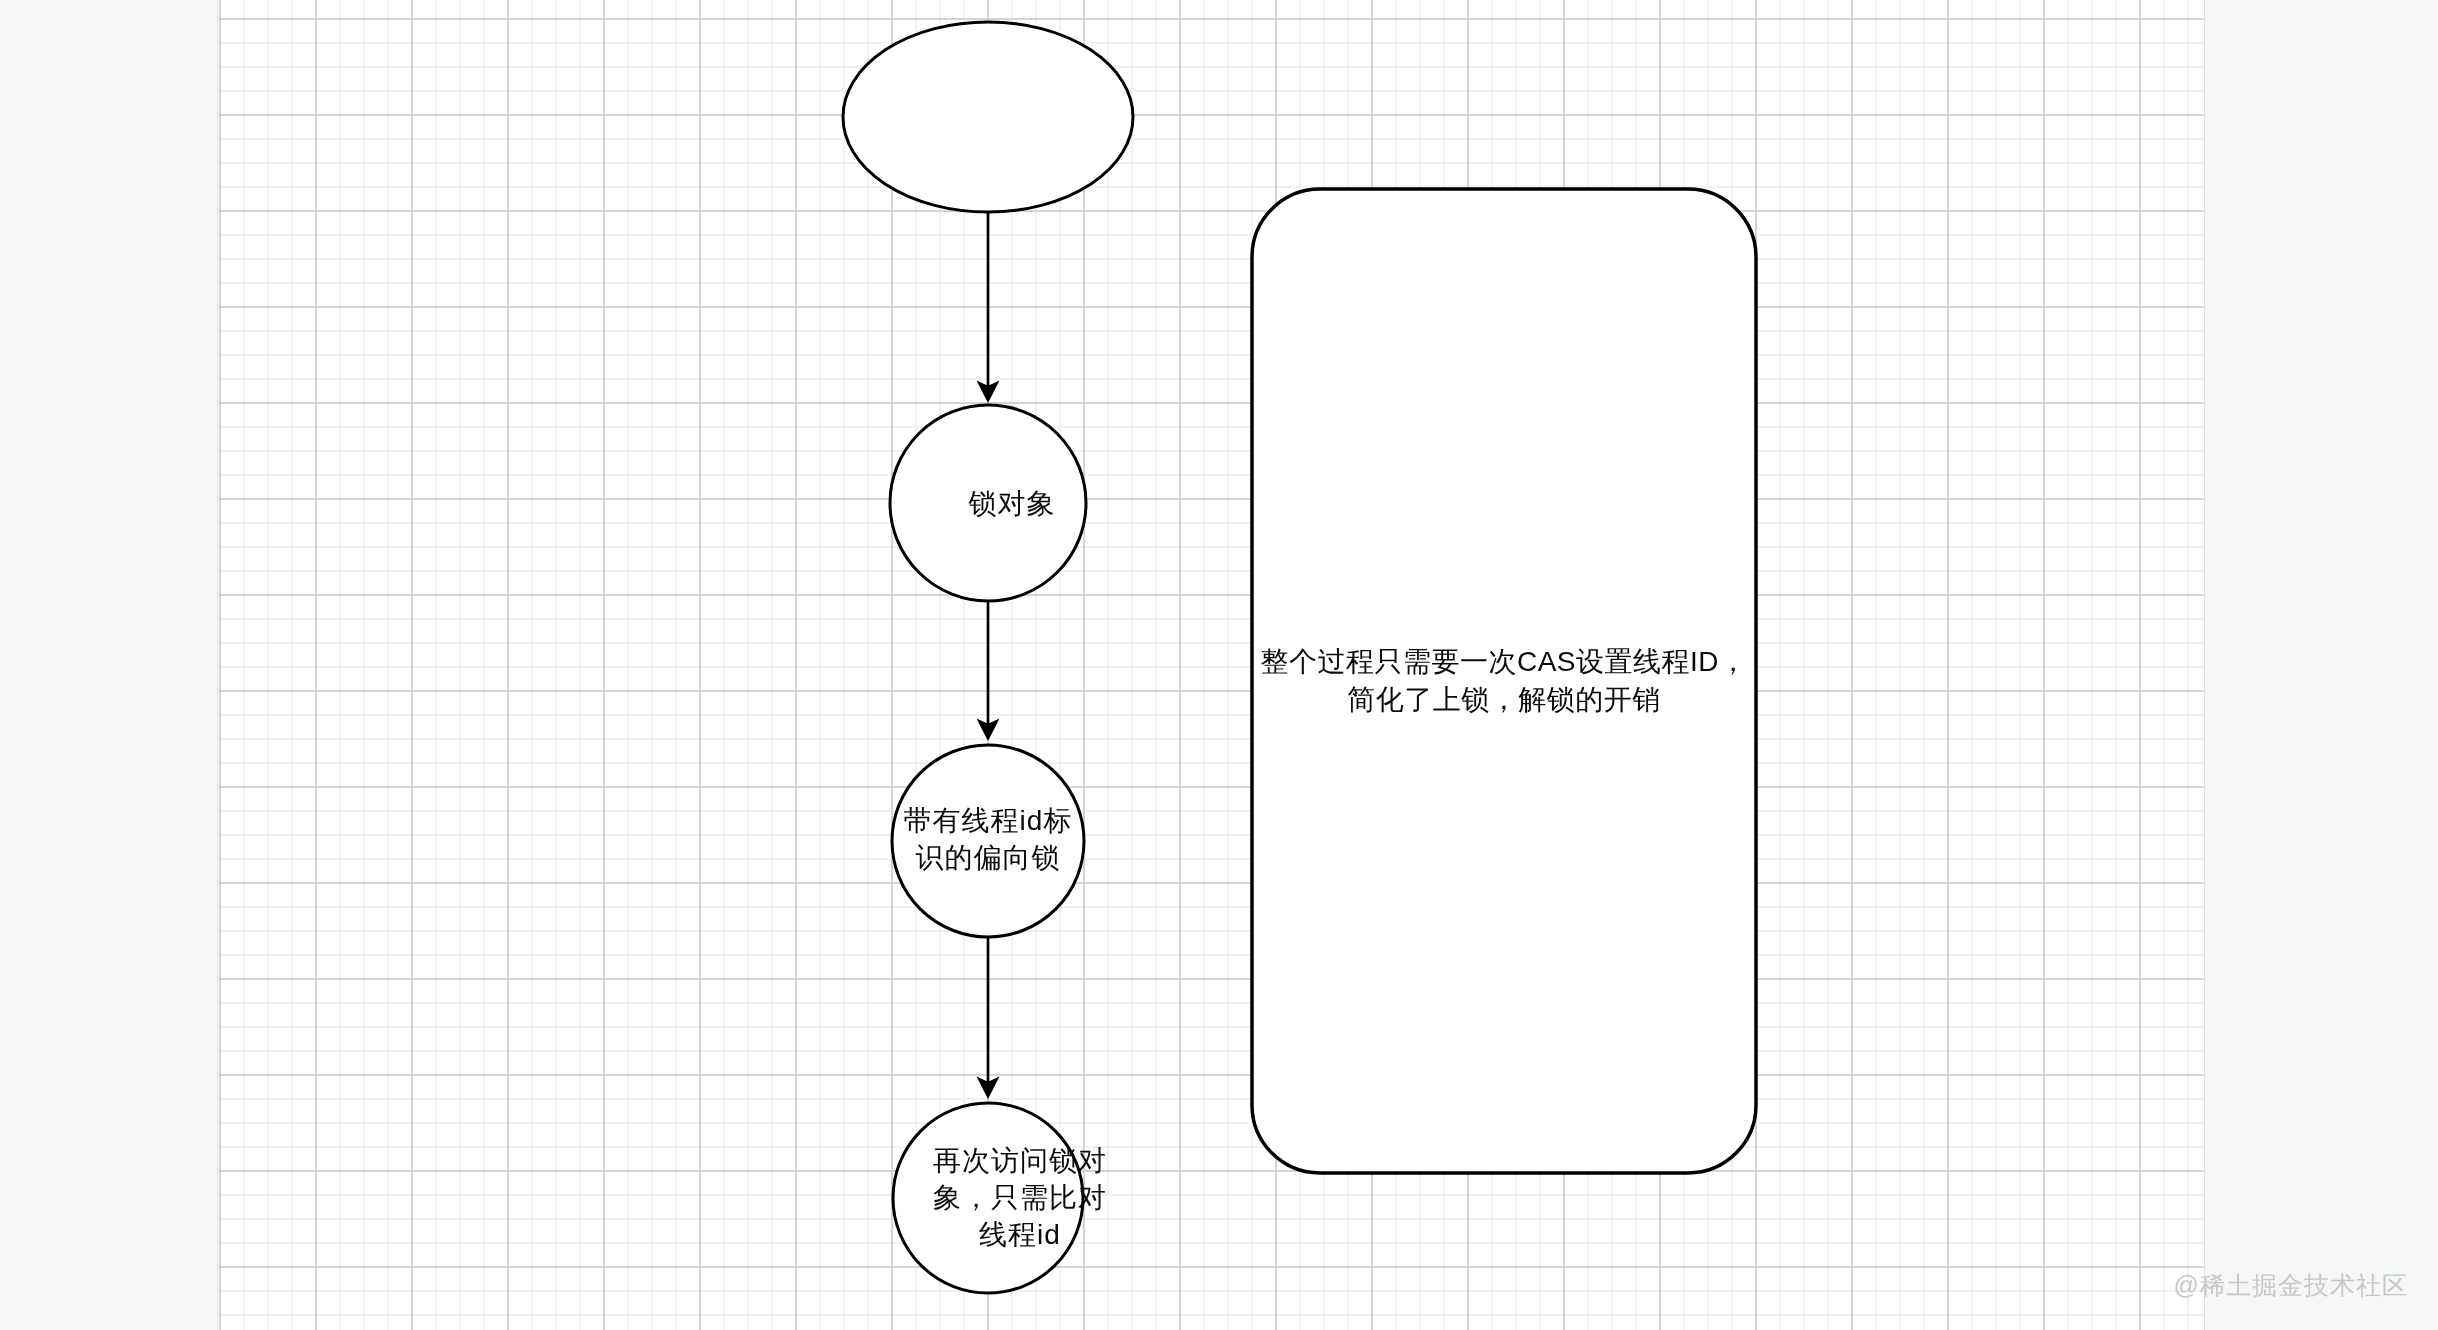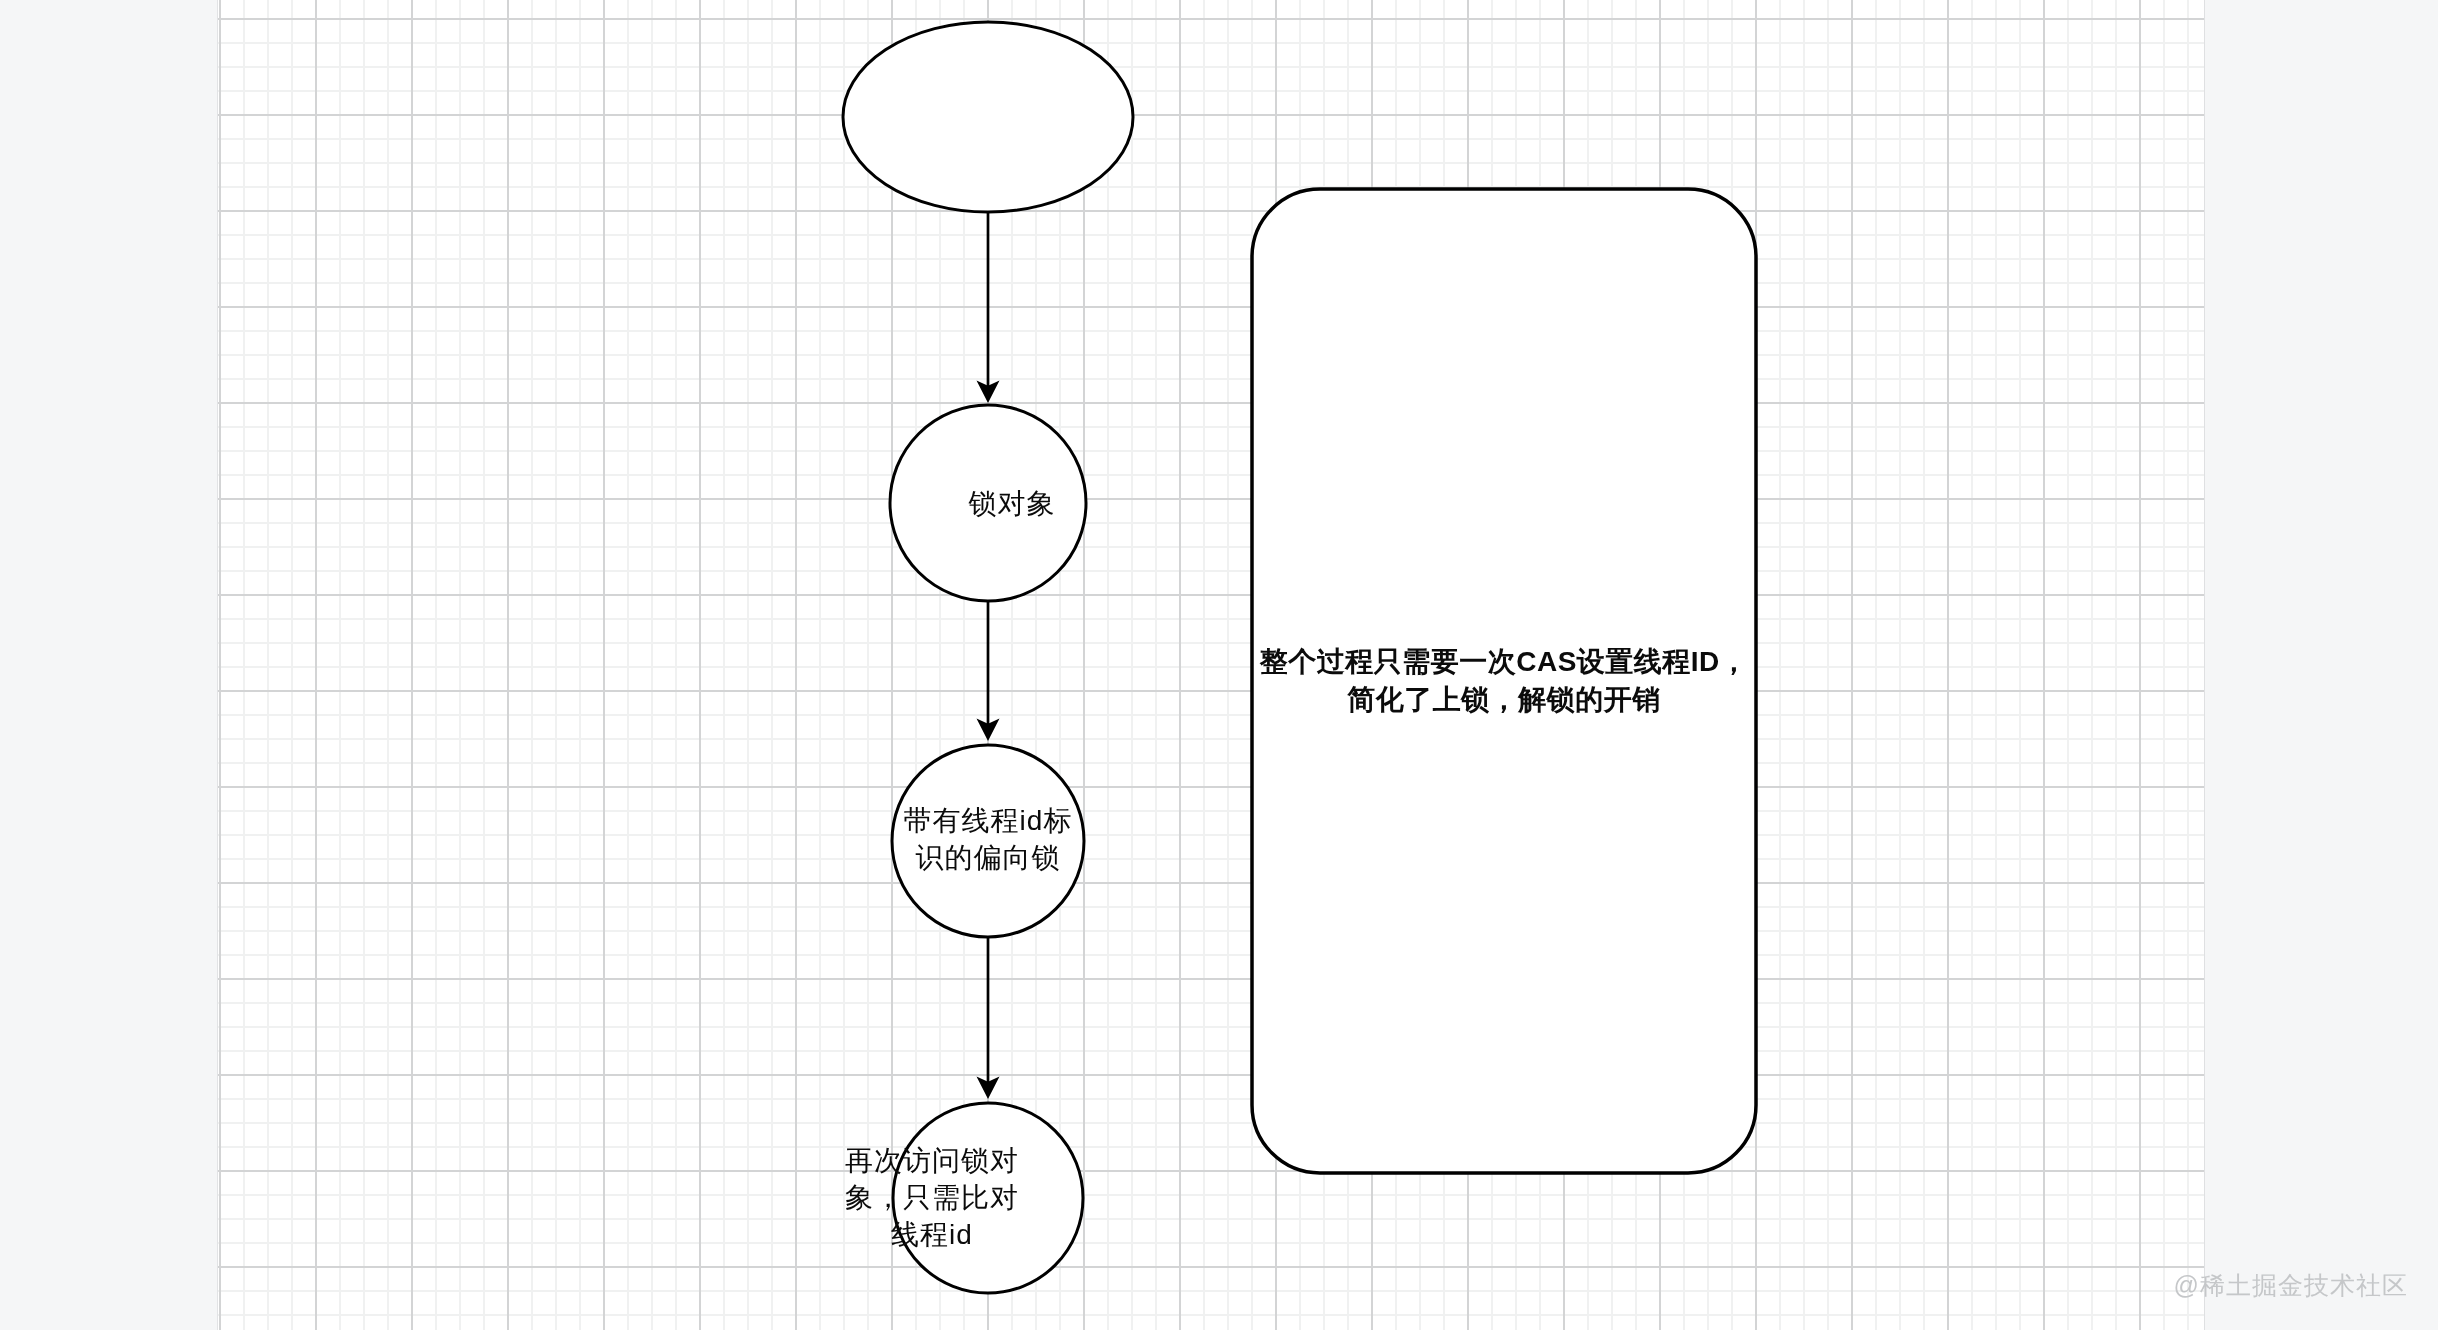--- a/index.html
+++ b/index.html
@@ -64,21 +64,21 @@
     letter-spacing: 1px;
     color: #0b0b0b;
   }
   .note-label {
     position: absolute;
     transform: translate(-50%, -50%);
     text-align: center;
     white-space: pre-line;
     font-size: 28px;
     line-height: 38px;
-    font-weight: 700;
+    font-weight: 400;
     letter-spacing: 0.5px;
     color: #0b0b0b;
     width: 520px;
   }
   .watermark {
     position: absolute;
     right: 30px;
     bottom: 28px;
     font-size: 25px;
     letter-spacing: 1px;
@@ -110,20 +110,20 @@
   <circle class="shape" cx="988" cy="1198" r="95" stroke-width="3"></circle>
 
   <rect class="shape" x="1252" y="189" width="504" height="984" rx="68" ry="68" stroke-width="3.5"></rect>
 </svg>
 
 <div class="node-label" style="left:988px; top:503px;margin-left:24px;">锁对象</div>
 
 <div class="node-label" style="left:988px; top:839px;">带有线程id标
 识的偏向锁</div>
 
-<div class="node-label" style="left:932px; top:1197px;">再次访问锁对
+<div class="node-label" style="left:1020px; top:1197px;">再次访问锁对
 象，只需比对
 线程id</div>
 
 <div class="note-label" style="left:1504px; top:681px;">整个过程只需要一次CAS设置线程ID，
 简化了上锁，解锁的开销</div>
 
 <div class="watermark">@稀土掘金技术社区</div>
 
 </body></html>

